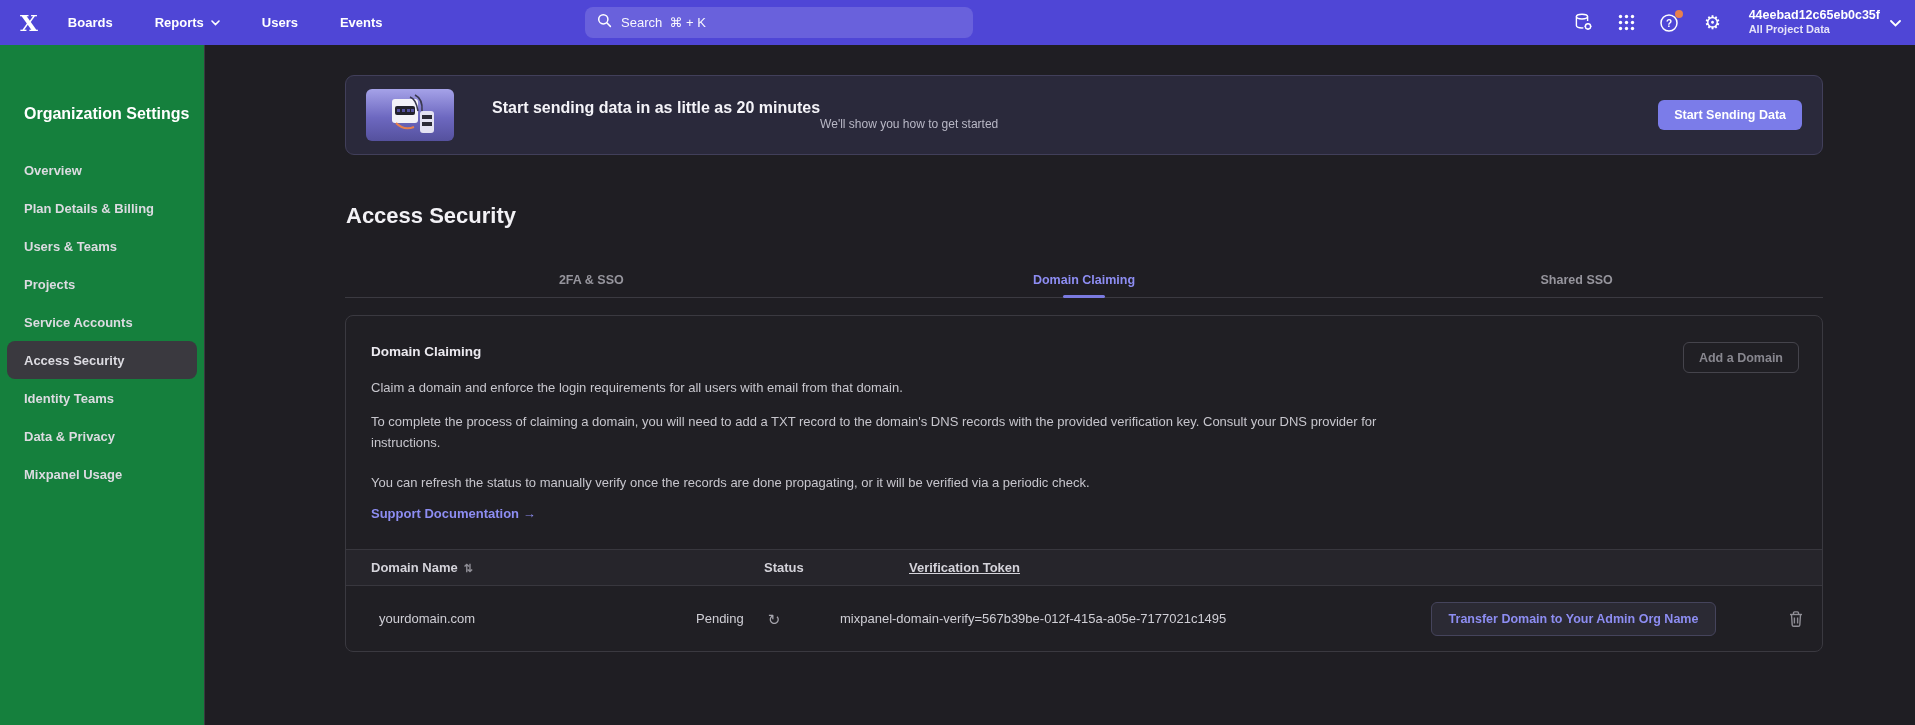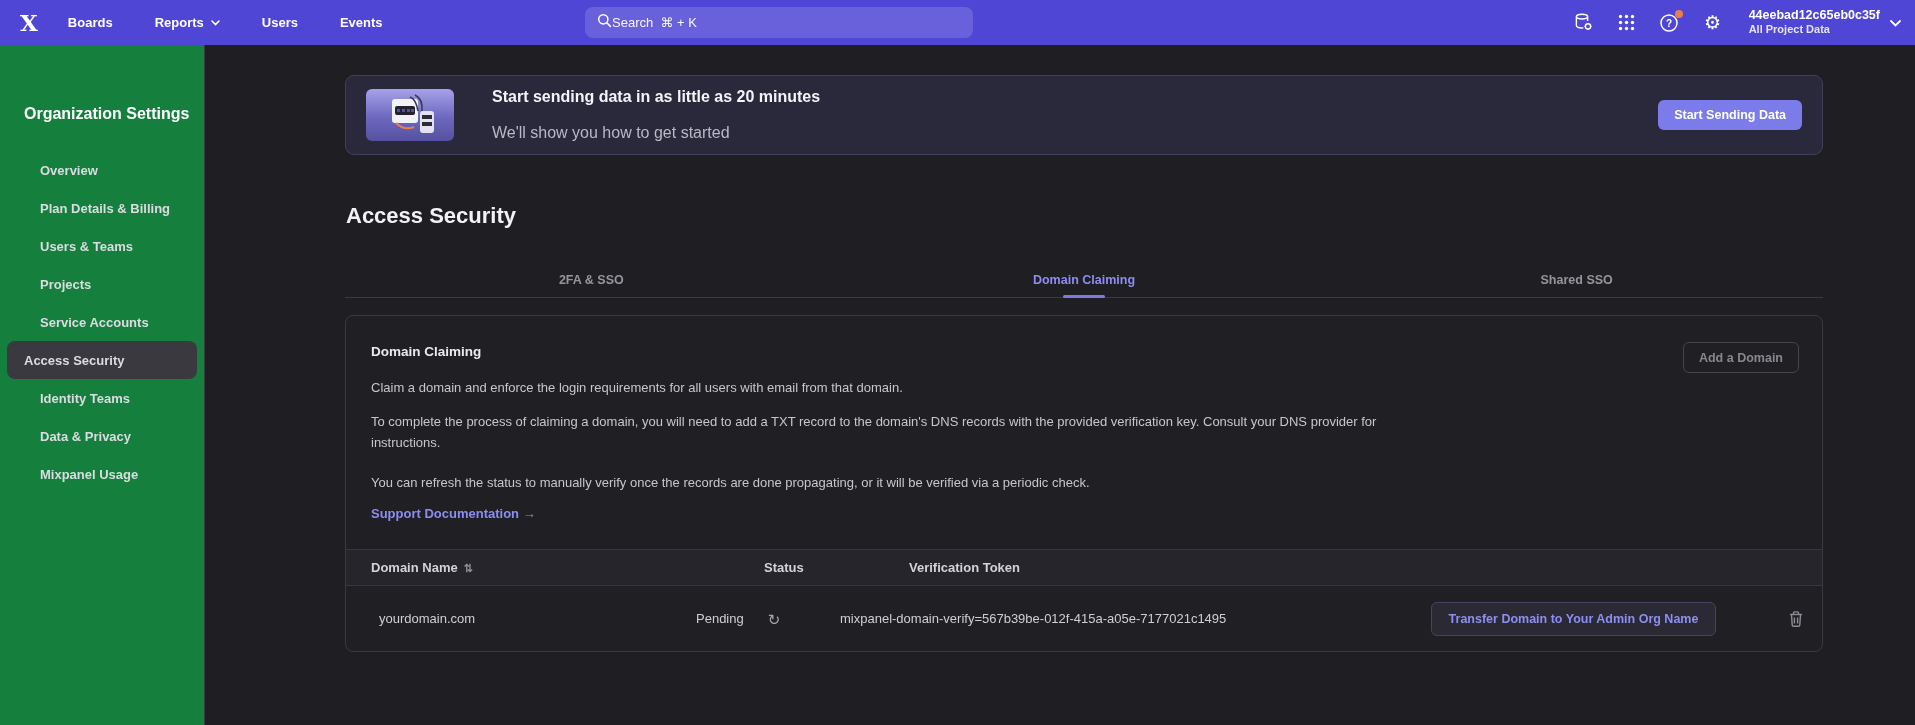--- a/index.html
+++ b/index.html
@@ -22,21 +22,21 @@
   .nav-items { display:flex; align-items:center; gap:42px; }
   .nav-item {
     font-size:13px; font-weight:600; color:#fff; cursor:pointer;
     display:flex; align-items:center; gap:7px; white-space:nowrap;
   }
   .chev { width:9px; height:6px; display:inline-block; }
   .chev svg { display:block; }
   .searchbox {
     position:absolute; left:585px; top:7px; width:388px; height:31px;
     background:rgba(255,255,255,0.15); border-radius:8px;
-    display:flex; align-items:center; padding:0 12px; 
+    display:flex; align-items:center; padding:0 12px; gap:9px;
   }
   .searchbox input {
     background:transparent; border:none; outline:none; color:#fff;
     font-size:13px; width:100%; font-family:"Liberation Sans", sans-serif;
   }
   .searchbox input::placeholder { color:rgba(255,255,255,0.95); opacity:1; }
   .nav-right { position:absolute; right:16px; top:0; height:45px; display:flex; align-items:center; gap:21px; }
   .nav-icon { width:22px; height:22px; display:flex; align-items:center; justify-content:center; cursor:pointer; position:relative; }
   .gear-glyph { font-size:19px; color:#fff; line-height:1; }
   .org-switcher { display:flex; align-items:center; gap:10px; cursor:pointer; margin-left:4px; }
@@ -44,44 +44,44 @@
   .org-scope { font-size:11px; font-weight:600; color:rgba(255,255,255,0.85); line-height:1.25; }
 
   
   .sidebar {
     position:absolute; top:45px; left:0; width:205px; height:680px;
     background:#15803d; border-right:1px solid #3a393f;
   }
   .sidebar-title { font-size:16px; font-weight:700; color:#fff; padding:60px 0 0 24px; }
   .side-list { list-style:none; margin-top:28px; }
   .side-item {
-    height:38px; display:flex; align-items:center; padding-left:40px;
+    height:38px; display:flex; align-items:center; padding-left:24px;
     font-size:13px; font-weight:600; color:#dcdbe1; cursor:pointer;
   }
   .side-item.active {
     margin:0 7px; padding-left:17px; background:#3a393f; border-radius:8px;
   }
 
   
   .main { position:absolute; top:45px; left:206px; width:1709px; height:680px; }
 
   .banner {
     position:absolute; left:139px; top:30px; width:1478px; height:80px;
     background:#2a293b; border:1px solid #413f5a; border-radius:9px;
     display:flex; align-items:center; padding:0 20px;
   }
   .banner-illo {
     width:88px; height:52px; border-radius:6px; flex:none; margin-right:38px;
     background:linear-gradient(180deg,#a5a2e8 0%, #6d68c0 55%, #55519e 100%);
     position:relative; overflow:hidden;
   }
   .banner-illo svg { position:absolute; left:0; top:0; }
-  .banner-text { display:flex; flex-direction:column; }
+  .banner-text { display:flex; }
   .banner-title { font-size:16px; font-weight:700; color:#f4f3f8; }
-  .banner-sub { font-size:16px; color:#b9b8c6; margin-top:18px; }
+  .banner-sub { font-size:12px; color:#b9b8c6; margin-top:18px; }
   .cta-btn {
     margin-left:auto; height:30px; padding:0 16px; background:#7b7ce9;
     border:none; border-radius:6px; color:#ffffff; font-size:12.5px; font-weight:700;
     font-family:"Liberation Sans", sans-serif; cursor:pointer;
   }
 
   .page-title { position:absolute; left:140px; top:158px; font-size:22px; font-weight:700; color:#f2f1f5; }
 
   .tabs {
     position:absolute; left:139px; top:217px; width:1478px; height:36px;
@@ -113,21 +113,21 @@
   .p1 { top:61px; } .p2 { top:95px; } .p3 { top:156px; }
   .doc-link { position:absolute; left:25px; top:190px; font-size:13px; font-weight:600; color:#8d8df2; cursor:pointer; text-decoration:none; }
 
   .thead {
     position:absolute; left:0; top:233px; width:100%; height:37px;
     background:#26252b; border-top:1px solid #38373e; border-bottom:1px solid #38373e;
   }
   .th { position:absolute; top:0; line-height:36px; font-size:13px; font-weight:600; color:#d4d3da; white-space:nowrap; }
   .th-domain { left:25px; display:flex; align-items:center; gap:6px; }
   .th-status { left:418px; }
-  .th-token  { left:563px; }
+  .th-token  { left:563px;text-decoration:underline; }
   .sort-glyph { font-size:11px; color:#8f8e96; cursor:pointer; }
 
   .trow { position:absolute; left:8px; top:270px; width:100%; height:66px; }
   .td { position:absolute; top:0; line-height:66px; font-size:13px; color:#cfced5; white-space:nowrap; }
   .td-domain { left:25px; }
   .td-status { left:342px; display:flex; align-items:center; gap:24px; }
   .refresh-glyph { font-size:15px; color:#a5a4ac; cursor:pointer; line-height:1; }
   .td-token { left:486px; }
   .transfer-btn {
     position:absolute; left:1077px; top:16px; width:285px; height:34px;

